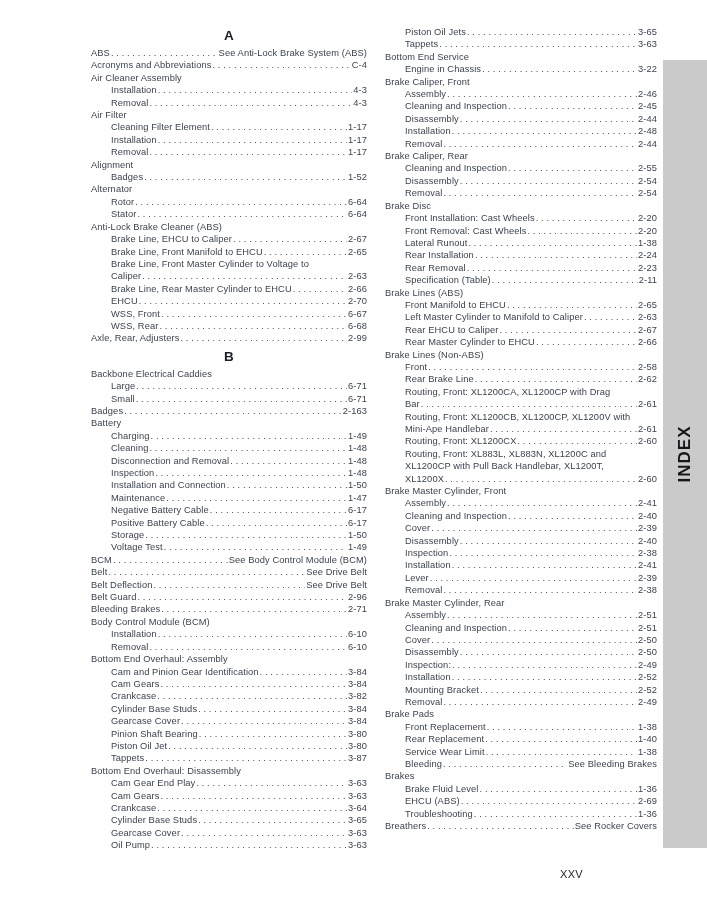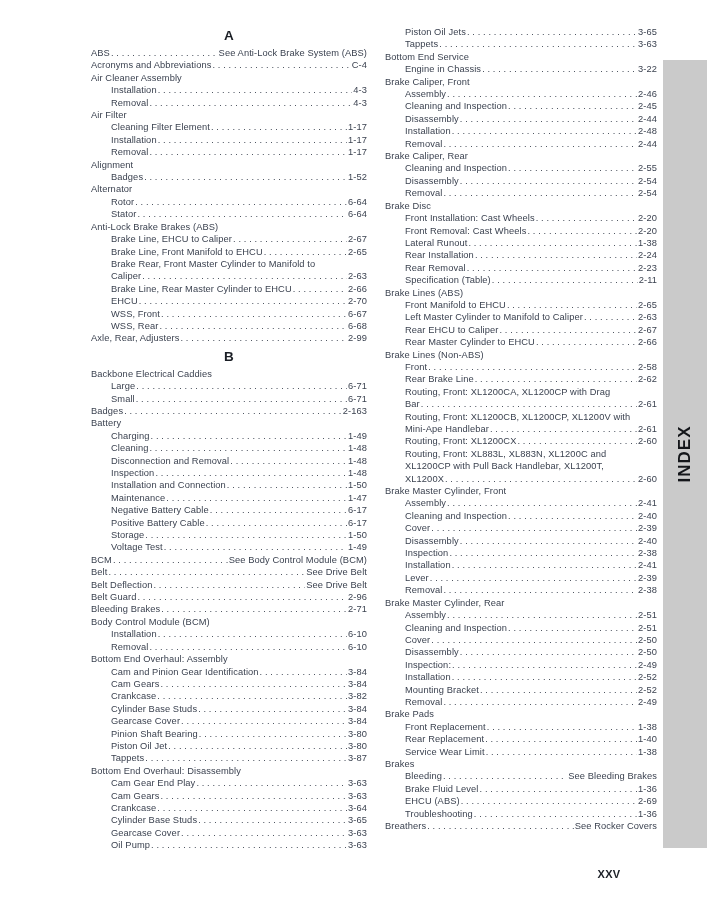--- a/index.html
+++ b/index.html
@@ -60,22 +60,22 @@
     font-size:17px;
     letter-spacing:1px;
     color:#14161a;
     white-space:nowrap;
   }
 
   .page-number {
     position:absolute;
     left:560px; top:868px;
     width:98px;
-    text-align:center;
-    font-weight:bold;
+    text-align:left;
+    font-weight:normal;
     font-size:11px;
     color:#1a1e25;
     letter-spacing:0.3px;
   }
 </style>
 </head>
 <body>
 
 <div class="page">
   <div class="col" id="col-left">
@@ -136,34 +136,34 @@
         <span class="lab">Rotor</span>
         <span class="fill"></span>
         <span class="pg">6-64</span>
       </div>
       <div class="row ind">
         <span class="lab">Stator</span>
         <span class="fill"></span>
         <span class="pg">6-64</span>
       </div>
       <div class="row">
-        <span class="lab">Anti-Lock Brake Brakes (ABS)</span>
+        <span class="lab">Anti-Lock Brake Cleaner (ABS)</span>
       </div>
       <div class="row ind">
         <span class="lab">Brake Line, EHCU to Caliper</span>
         <span class="fill"></span>
         <span class="pg">2-67</span>
       </div>
       <div class="row ind">
         <span class="lab">Brake Line, Front Manifold to EHCU</span>
         <span class="fill"></span>
         <span class="pg">2-65</span>
       </div>
       <div class="row ind">
-        <span class="lab">Brake Rear, Front Master Cylinder to Manifold to</span>
+        <span class="lab">Brake Line, Front Master Cylinder to Voltage to</span>
       </div>
       <div class="row ind">
         <span class="lab">Caliper</span>
         <span class="fill"></span>
         <span class="pg">2-63</span>
       </div>
       <div class="row ind">
         <span class="lab">Brake Line, Rear Master Cylinder to EHCU</span>
         <span class="fill"></span>
         <span class="pg">2-66</span>
@@ -638,27 +638,27 @@
       <div class="row ind">
         <span class="lab">Rear Replacement</span>
         <span class="fill"></span>
         <span class="pg">1-40</span>
       </div>
       <div class="row ind">
         <span class="lab">Service Wear Limit</span>
         <span class="fill"></span>
         <span class="pg">1-38</span>
       </div>
+      <div class="row ind">
+        <span class="lab">Bleeding</span>
+        <span class="fill"></span>
+        <span class="pg">See Bleeding Brakes</span>
+      </div>
       <div class="row">
         <span class="lab">Brakes</span>
-      </div>
-      <div class="row ind">
-        <span class="lab">Bleeding</span>
-        <span class="fill"></span>
-        <span class="pg">See Bleeding Brakes</span>
       </div>
       <div class="row ind">
         <span class="lab">Brake Fluid Level</span>
         <span class="fill"></span>
         <span class="pg">1-36</span>
       </div>
       <div class="row ind">
         <span class="lab">EHCU (ABS)</span>
         <span class="fill"></span>
         <span class="pg">2-69</span>

